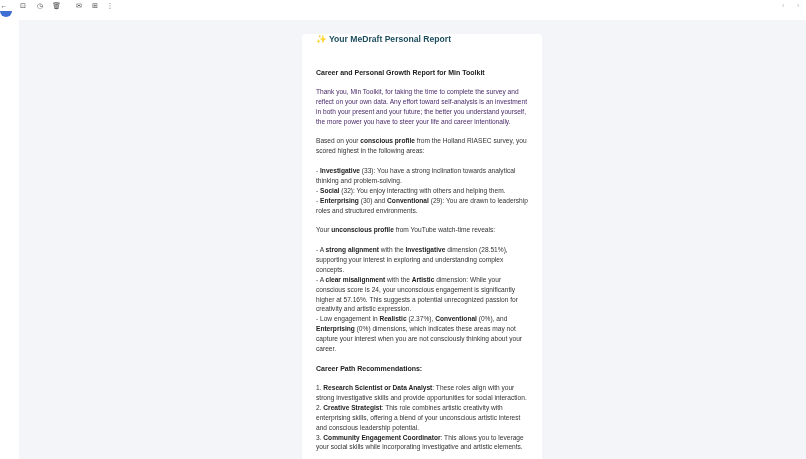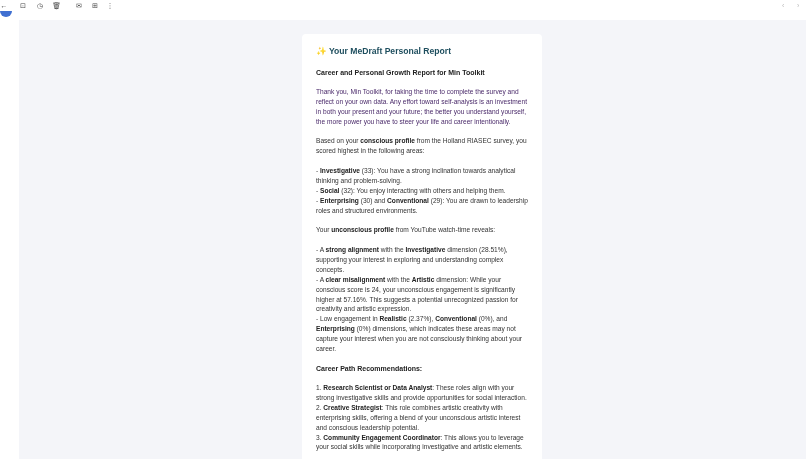--- a/index.html
+++ b/index.html
@@ -4,21 +4,21 @@
   <style>
     * { box-sizing: border-box; margin: 0; padding: 0; }
     html, body { width: 806px; height: 459px; overflow: hidden; background: #ffffff; font-family: "Liberation Sans", sans-serif; }
     .toolbar { position: absolute; left: 0; top: 0; width: 806px; height: 12px; background: #ffffff; }
     .tb-icon { position: absolute; top: 2px; width: 8px; height: 8px; font-size: 7px; line-height: 8px; text-align: center; color: #444; }
     .tb-right { position: absolute; top: 2px; font-size: 7px; line-height: 8px; color: #bbb; }
     .subbar { position: absolute; left: 0; top: 12px; width: 806px; height: 8px; background: #fff; }
     .avatar { position: absolute; left: 0; top: 11px; width: 12px; height: 6px; background: #3f6fd1; border-radius: 0 0 6px 6px; }
     .content-bg { position: absolute; left: 19px; top: 20px; width: 787px; height: 439px; background: #f4f5f9; }
     .card { position: absolute; left: 302px; top: 34px; width: 240px; height: 430px; background: #ffffff; border-radius: 4px; }
-    .title { position: absolute; left: 316px; top: 46px; font-size: 8.6px; font-weight: bold; color: #1e4e5e; white-space: nowrap; }
+    .title { position: absolute; left: 316px; top: 34px; font-size: 8.6px; font-weight: bold; color: #1e4e5e; white-space: nowrap; }
     .title .spark { color: #f1c232; }
     .body { position: absolute; left: 316px; width: 214px; font-size: 6.6px; line-height: 9.9px; color: #333; }
     .body b { color: #222; }
     .purple { color: #4a2a6a; }
     .subtitle { font-weight: bold; color: #222; font-size: 7px; }
   </style>
 </head>
 <body>
 
 <div class="toolbar">

